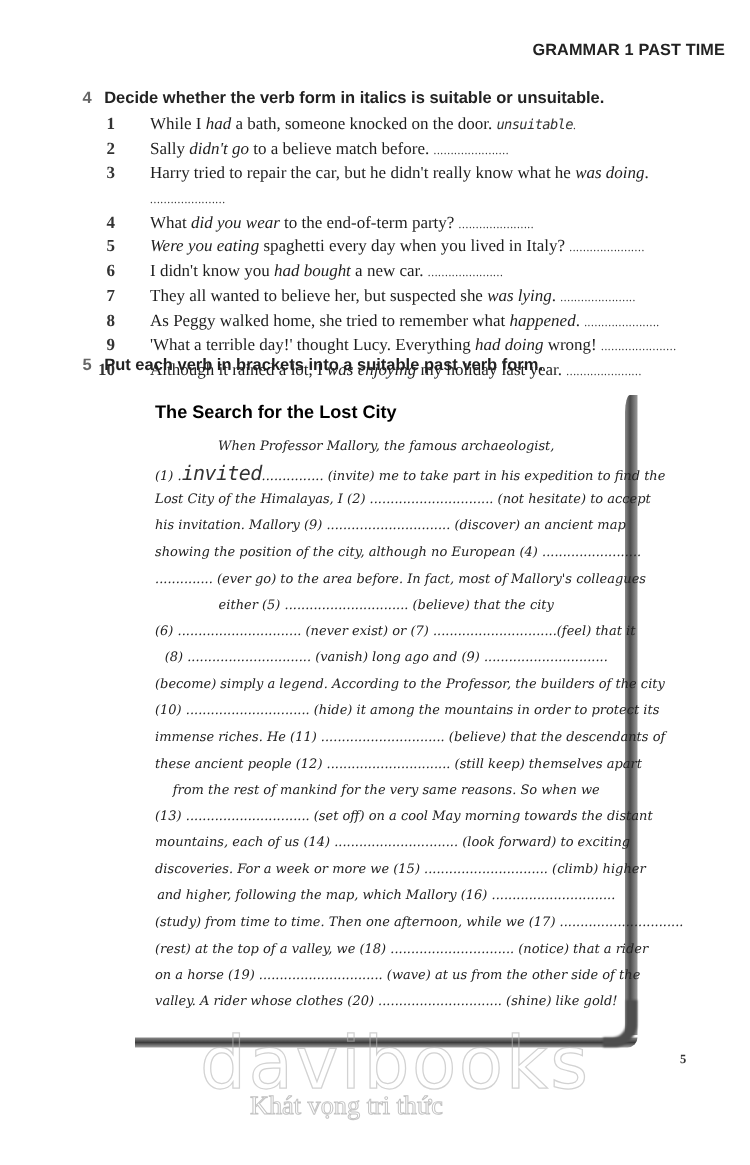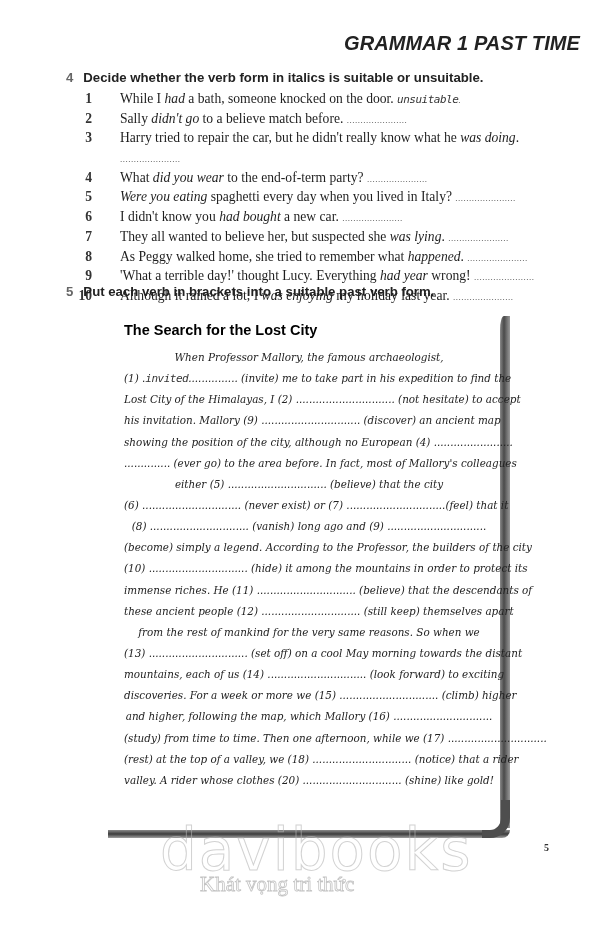--- a/index.html
+++ b/index.html
@@ -3,23 +3,22 @@
 <meta charset="utf-8">
 <style>
   html, body { margin: 0; padding: 0; }
   body {
     width: 600px; height: 932px; background: #ffffff; position: relative; overflow: hidden;
     color: #1e1e1e;
     font-family: "DejaVu Serif", serif;
   }
   .header-title {
     position: absolute; right: 20px; top: 32px;
-    font-family: "Liberation Sans", sans-serif; font-weight: bold; font-size: 20px; letter-spacing: 0.1px;
+    font-family: "Liberation Sans", sans-serif; font-weight: bold; font-size: 13px; letter-spacing: 0.1px;
     color: #222;
-    font-style: italic;
   }
   .ex-heading {
     position: absolute; left: 66px;
     font-family: "Liberation Sans", sans-serif; font-weight: bold; font-size: 13.2px; color: #222;
   }
   .ex-heading .num { color: #666; margin-right: 10px; }
   .q-list { position: absolute; left: 98px; top: 89px; width: 440px; font-family: "Liberation Serif", serif; font-size: 13.6px; }
   .q { position: relative; height: 19.7px; line-height: 19.7px; white-space: nowrap; }
   .q .n { position: absolute; right: calc(100% + 6px); font-weight: bold; color: #333; width: 20px; text-align: right; }
   .q .t { padding-left: 22px; }
@@ -52,21 +51,21 @@
   }
   .box-title {
     position: absolute; left: 124px; top: 322px;
     font-family: "Liberation Sans", sans-serif; font-weight: bold; font-size: 14.5px; color: #000000;
   }
   .story {
     position: absolute; left: 124px; top: 347px; width: 370px;
     font-family: "DejaVu Serif", serif; font-style: italic; font-size: 10.4px; color: #222;
   }
   .story .line { height: 21.15px; line-height: 21.15px; white-space: nowrap; text-align: center; }
-  .story .hand { font-size: 11px; }
+  .story .hand { font-size: 16px; }
   .page-num {
     position: absolute; left: 544px; top: 842px;
     font-family: "Liberation Serif", serif; font-weight: bold; font-size: 10px; color: #333;
   }
   .watermark {
     position: absolute; left: 160px; top: 820px; width: 300px; text-align: right;
     font-family: "DejaVu Sans", sans-serif; font-size: 58px; color: transparent;
     -webkit-text-stroke: 1px rgba(180,180,180,0.6); letter-spacing: 2px; line-height: 60px;
   }
   .watermark-sub {
@@ -87,21 +86,21 @@
 <div class="q-list" id="q-list">
     <div class="q"><span class="n">1</span><span class="t"><span>While I </span><i>had</i><span> a bath, someone knocked on the door. </span><span class="hand">unsuitable</span><span class="dots">.</span></span></div>
     <div class="q"><span class="n">2</span><span class="t"><span>Sally </span><i>didn't go</i><span> to a believe match before. </span><span class="dots">......................</span></span></div>
     <div class="q"><span class="n">3</span><span class="t"><span>Harry tried to repair the car, but he didn't really know what he </span><i>was doing</i><span>.</span></span></div>
     <div class="q extra"><span class="t"><span class="dots">......................</span></span></div>
     <div class="q"><span class="n">4</span><span class="t"><span>What </span><i>did you wear</i><span> to the end-of-term party? </span><span class="dots">......................</span></span></div>
     <div class="q"><span class="n">5</span><span class="t"><span></span><i>Were you eating</i><span> spaghetti every day when you lived in Italy? </span><span class="dots">......................</span></span></div>
     <div class="q"><span class="n">6</span><span class="t"><span>I didn't know you </span><i>had bought</i><span> a new car. </span><span class="dots">......................</span></span></div>
     <div class="q"><span class="n">7</span><span class="t"><span>They all wanted to believe her, but suspected she </span><i>was lying</i><span>. </span><span class="dots">......................</span></span></div>
     <div class="q"><span class="n">8</span><span class="t"><span>As Peggy walked home, she tried to remember what </span><i>happened</i><span>. </span><span class="dots">......................</span></span></div>
-    <div class="q"><span class="n">9</span><span class="t"><span>'What a terrible day!' thought Lucy. Everything </span><i>had year</i><span> wrong! </span><span class="dots">......................</span></span></div>
+    <div class="q"><span class="n">9</span><span class="t"><span>'What a terrible day!' thought Lucy. Everything </span><i>had doing</i><span> wrong! </span><span class="dots">......................</span></span></div>
     <div class="q"><span class="n">10</span><span class="t"><span>Although it rained a lot, I </span><i>was enjoying</i><span> my holiday last year. </span><span class="dots">......................</span></span></div>
   </div>
 
 <div class="ex-heading" style="top:284px;">
   <span class="num">5</span><span>Put each verb in brackets into a suitable past verb form.</span>
 </div>
 
 <div class="box"></div>
 <div class="box-shadow-right"></div>
 <div class="box-shadow-bottom"></div>
@@ -122,18 +121,19 @@
     <div class="line"><span>(10) .............................. (hide) it among the mountains in order to protect its</span></div>
     <div class="line"><span>immense riches. He (11) .............................. (believe) that the descendants of</span></div>
     <div class="line"><span>these ancient people (12) .............................. (still keep) themselves apart</span></div>
     <div class="line"><span>from the rest of mankind for the very same reasons. So when we</span></div>
     <div class="line"><span>(13) .............................. (set off) on a cool May morning towards the distant</span></div>
     <div class="line"><span>mountains, each of us (14) .............................. (look forward) to exciting</span></div>
     <div class="line"><span>discoveries. For a week or more we (15) .............................. (climb) higher</span></div>
     <div class="line"><span>and higher, following the map, which Mallory (16) ..............................</span></div>
     <div class="line"><span>(study) from time to time. Then one afternoon, while we (17) ..............................</span></div>
     <div class="line"><span>(rest) at the top of a valley, we (18) .............................. (notice) that a rider</span></div>
+    <div class="line"><span>on a horse (19) .............................. (wave) at us from the other side of the</span></div>
     <div class="line"><span>valley. A rider whose clothes (20) .............................. (shine) like gold!</span></div>
   </div>
 
 <div class="watermark">davibooks</div>
 <div class="watermark-sub">Khát vọng tri thức</div>
 <div class="page-num">5</div>
 
 </body></html>

